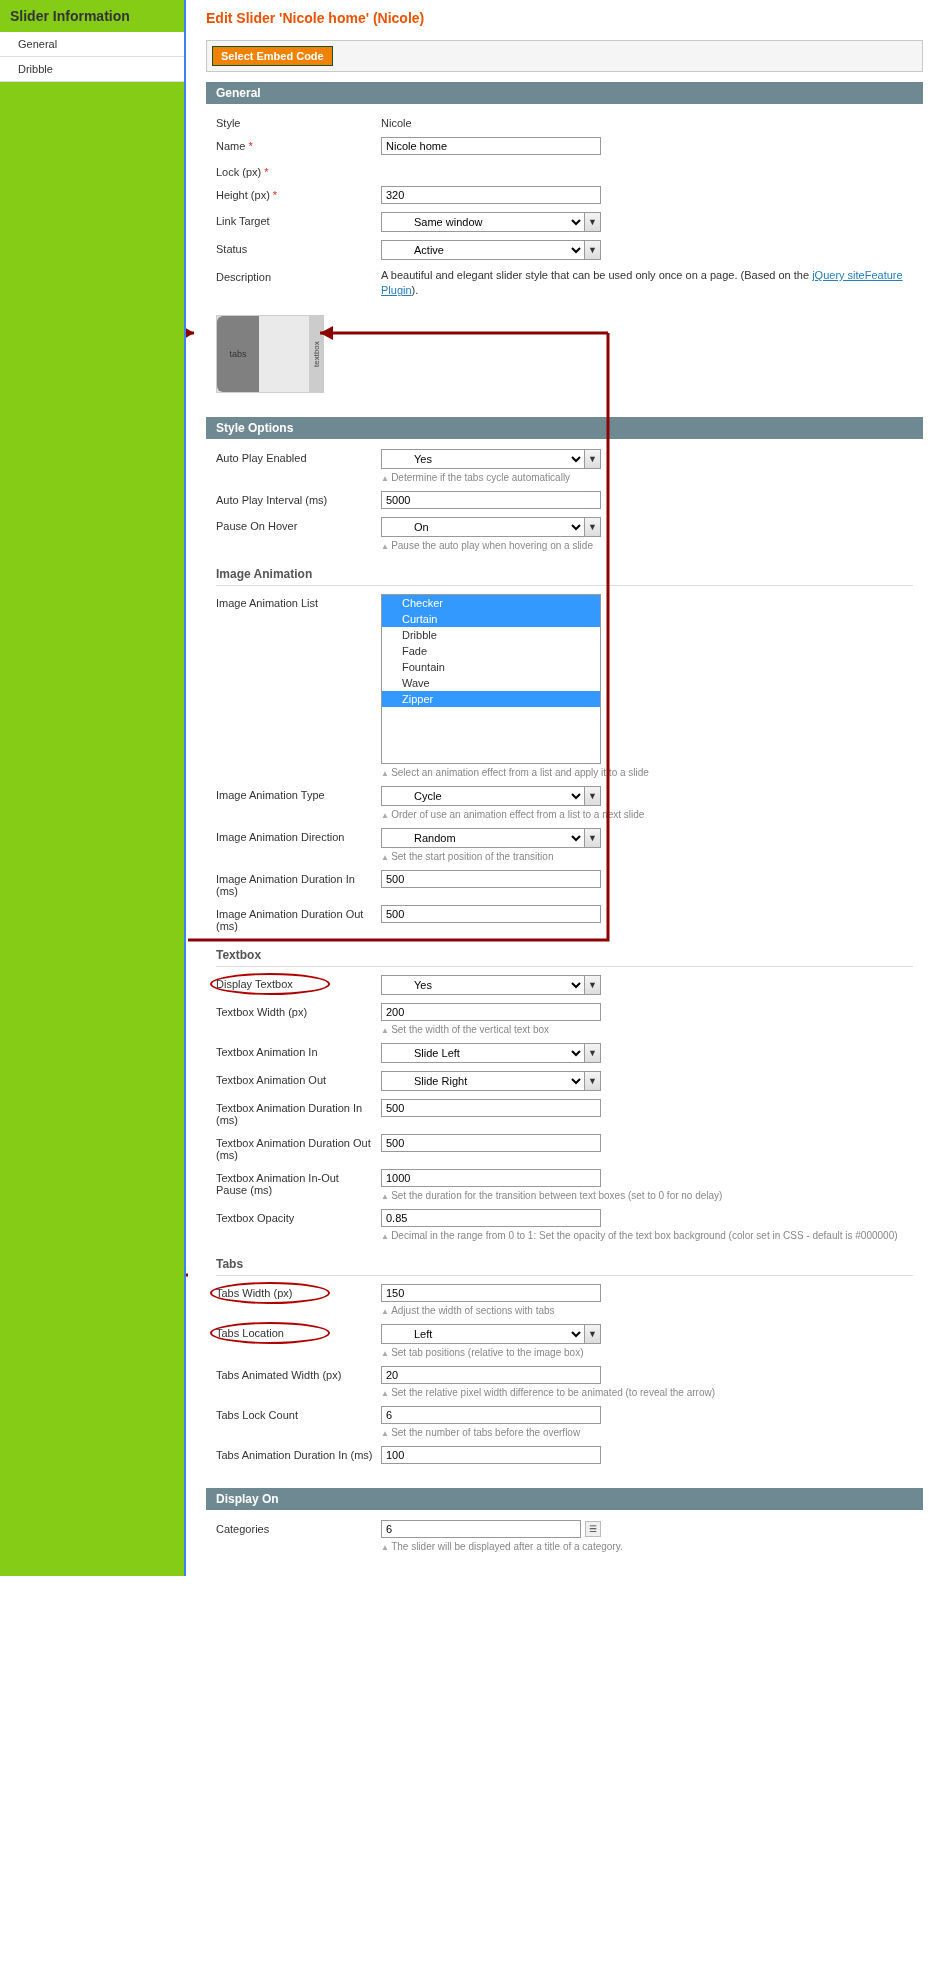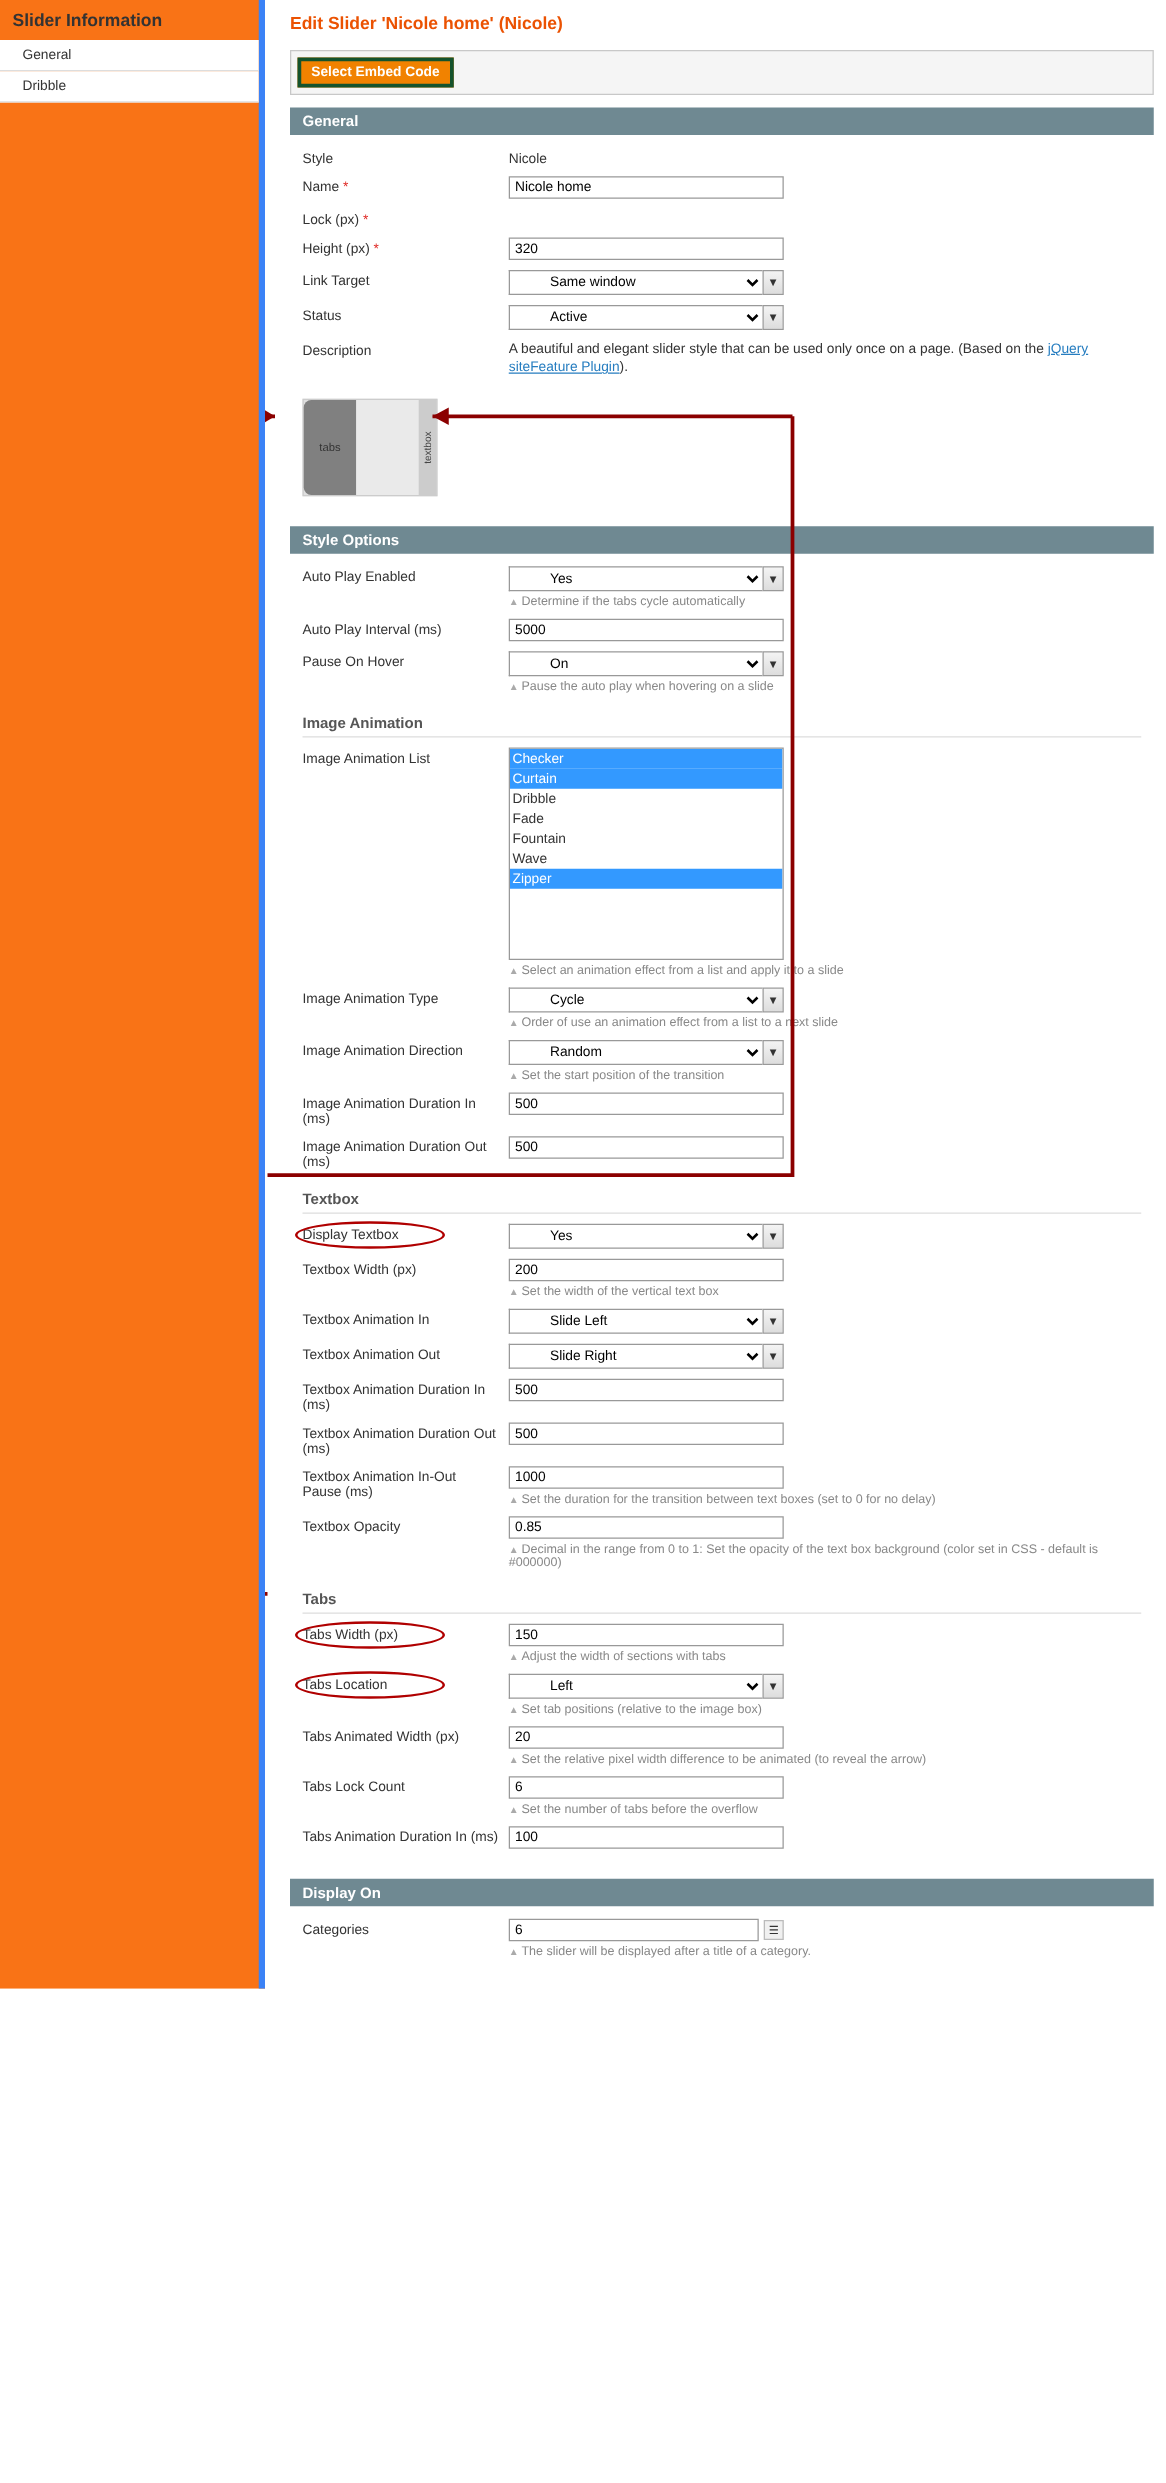--- a/index.html
+++ b/index.html
@@ -1,25 +1,25 @@
 <!DOCTYPE html>
 <html><head>
 <meta charset="utf-8">
 <style>
 * { box-sizing: border-box; margin: 0; padding: 0; }
 body { font-family: Arial, sans-serif; font-size: 11px; color: #333; background: #fff; width: 933px; }
 .container { display: flex; }
-.sidebar { width: 212px; border-right: 5px solid #3b82f6; background: #f97316; }
+.sidebar { width: 186px; border-right: 2px solid #3b82f6; background: #84cc16; }
 .sidebar-title { font-size: 14px; font-weight: bold; padding: 8px 10px; color: #333; }
 .sidebar-tab { padding: 6px 18px; border-bottom: 1px solid #ddd; cursor: pointer; color: #333; background: #fff; font-size: 11px; }
 .sidebar-tab.active { background: #fff; font-weight: normal; }
 .main { flex: 1; padding: 0 10px 0 20px; }
 .page-title { color: #eb5202; font-size: 14px; font-weight: bold; padding: 10px 0 14px 0; }
 .embed-bar { border: 1px solid #c8c8c8; background: #f5f5f5; padding: 5px; display: flex; align-items: center; gap: 6px; margin-bottom: 10px; }
-.btn-orange { background: #f18200; border: 3px solid #14532d; color: #fff; padding: 3px 8px; font-size: 11px; font-weight: bold; cursor: pointer; }
+.btn-orange { background: #f18200; border: 1px solid #14532d; color: #fff; padding: 3px 8px; font-size: 11px; font-weight: bold; cursor: pointer; }
 .embed-input { flex: 1; padding: 3px 5px; font-size: 11px; border: 1px solid #ccc; }
 .section-header { background: #6f8992; color: #fff; font-weight: bold; padding: 4px 10px; font-size: 12px; }
 .subsection { font-size: 12px; font-weight: bold; color: #555; padding: 8px 0 4px 0; border-bottom: 1px solid #ddd; margin-bottom: 8px; }
 .fieldset { padding: 10px 10px 16px 10px; }
 .row { display: flex; align-items: flex-start; margin-bottom: 8px; }
 .label { width: 165px; padding-right: 8px; padding-top: 3px; color: #333; font-size: 11px; }
 .label .req { color: #e02b27; }
 .value { flex: 1; }
 .value-text { color: #333; padding-top: 3px; font-size: 11px; }
 input[type="text"], select { width: 220px; padding: 2px 4px; font-size: 11px; border: 1px solid #999; background: #fff; }
@@ -29,21 +29,21 @@
 .select-arrow { width: 17px; border: 1px solid #999; background: linear-gradient(#f4f4f4,#ddd); display: flex; align-items: center; justify-content: center; font-size: 9px; }
 .hint { font-size: 10px; color: #888; margin-top: 3px; }
 .hint::before { content: "▲ "; font-size: 8px; color: #aaa; }
 .description-text { font-size: 11px; color: #333; line-height: 1.4; }
 .description-text a { color: #267dc0; text-decoration: underline; }
 .description-img { width: 108px; height: 78px; background: #e0e0e0; margin-top: 8px; border: 1px solid #ccc; position: relative; display: flex; }
 .description-img .tabs-part { width: 42px; background: #808080; border-radius: 6px 0 0 6px; display: flex; align-items: center; justify-content: center; color: #333; font-size: 9px; }
 .description-img .img-part { flex: 1; background: #eaeaea; }
 .description-img .txt-part { width: 14px; background: #ccc; display: flex; align-items: center; justify-content: center; font-size: 8px; color: #444; writing-mode: vertical-rl; transform: rotate(180deg); }
 .multiselect { width: 220px; height: 170px; border: 1px solid #999; overflow-y: scroll; background: #fff; }
-.ms-item { padding: 2px 2px; font-size: 11px; cursor: pointer; }
+.ms-item { padding: 2px 20px; font-size: 11px; cursor: pointer; }
 .ms-item.selected { background: #3399ff; color: #fff; }
 .cat-input-wrap { display: flex; align-items: center; }
 .cat-icon { width: 16px; height: 16px; border: 1px solid #bbb; margin-left: 4px; background: #f0f0f0; display: flex; align-items: center; justify-content: center; font-size: 9px; cursor: pointer; }
 
 .anno { position: absolute; pointer-events: none; }
 .ellipse { border: 2px solid #b00000; border-radius: 50%; width: 120px; height: 22px; margin-left: -6px; margin-top: -2px; }
 .main-content { position: relative; }
 svg.anno-svg { position: absolute; top: 0; left: 0; pointer-events: none; z-index: 10; }
 </style>
 </head>

